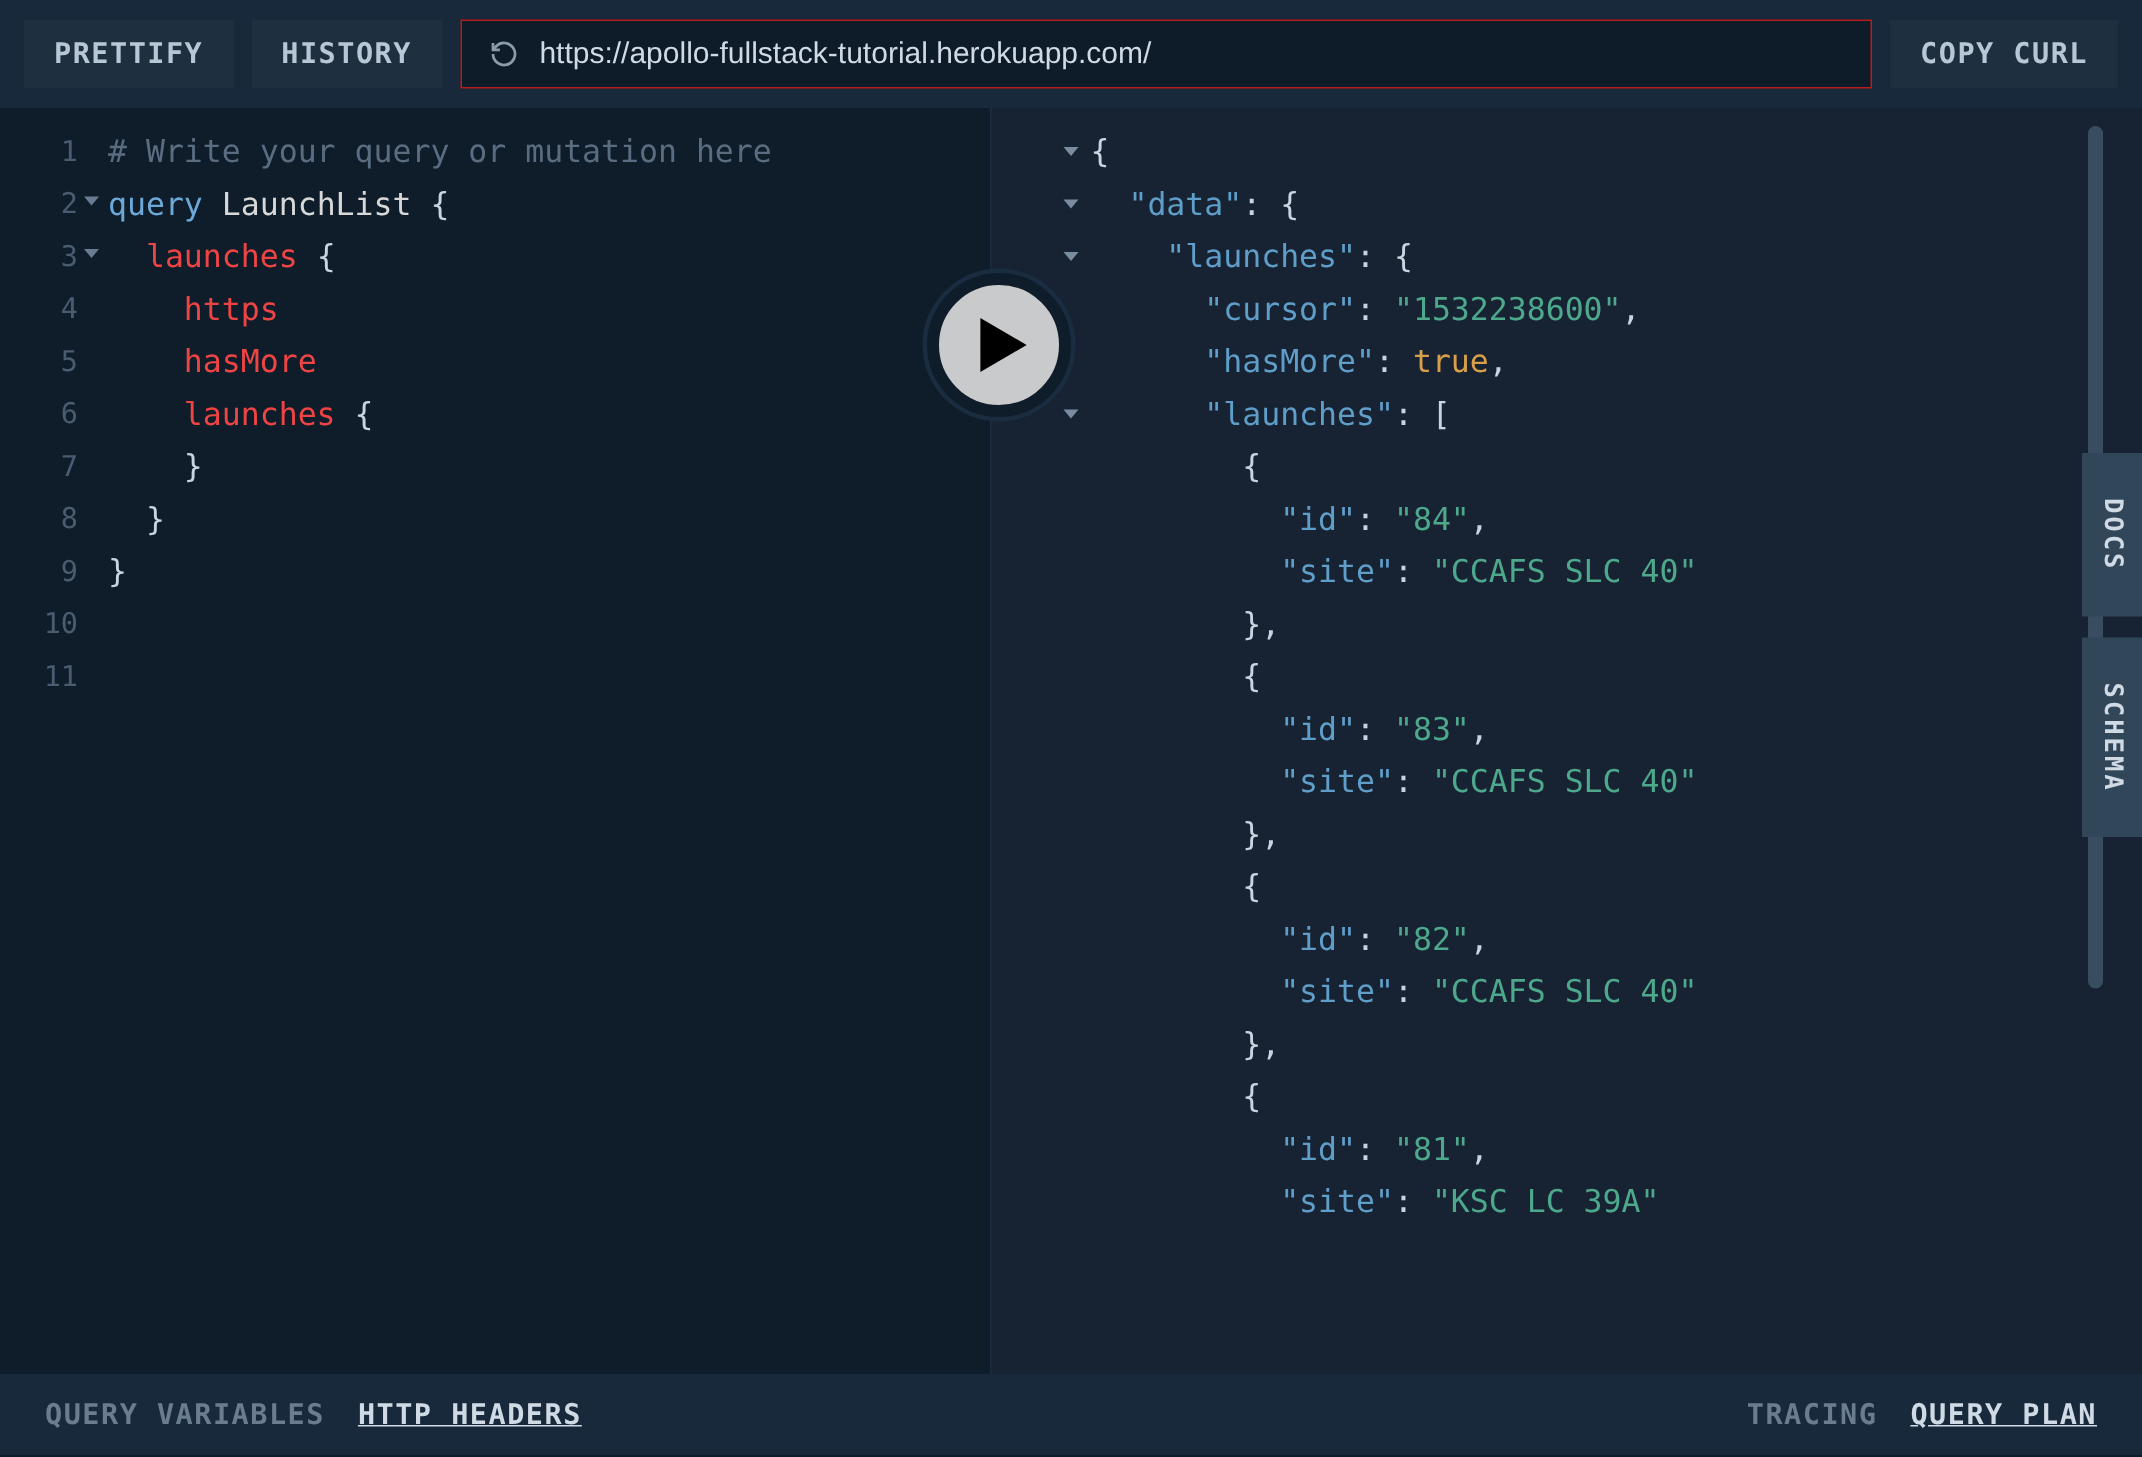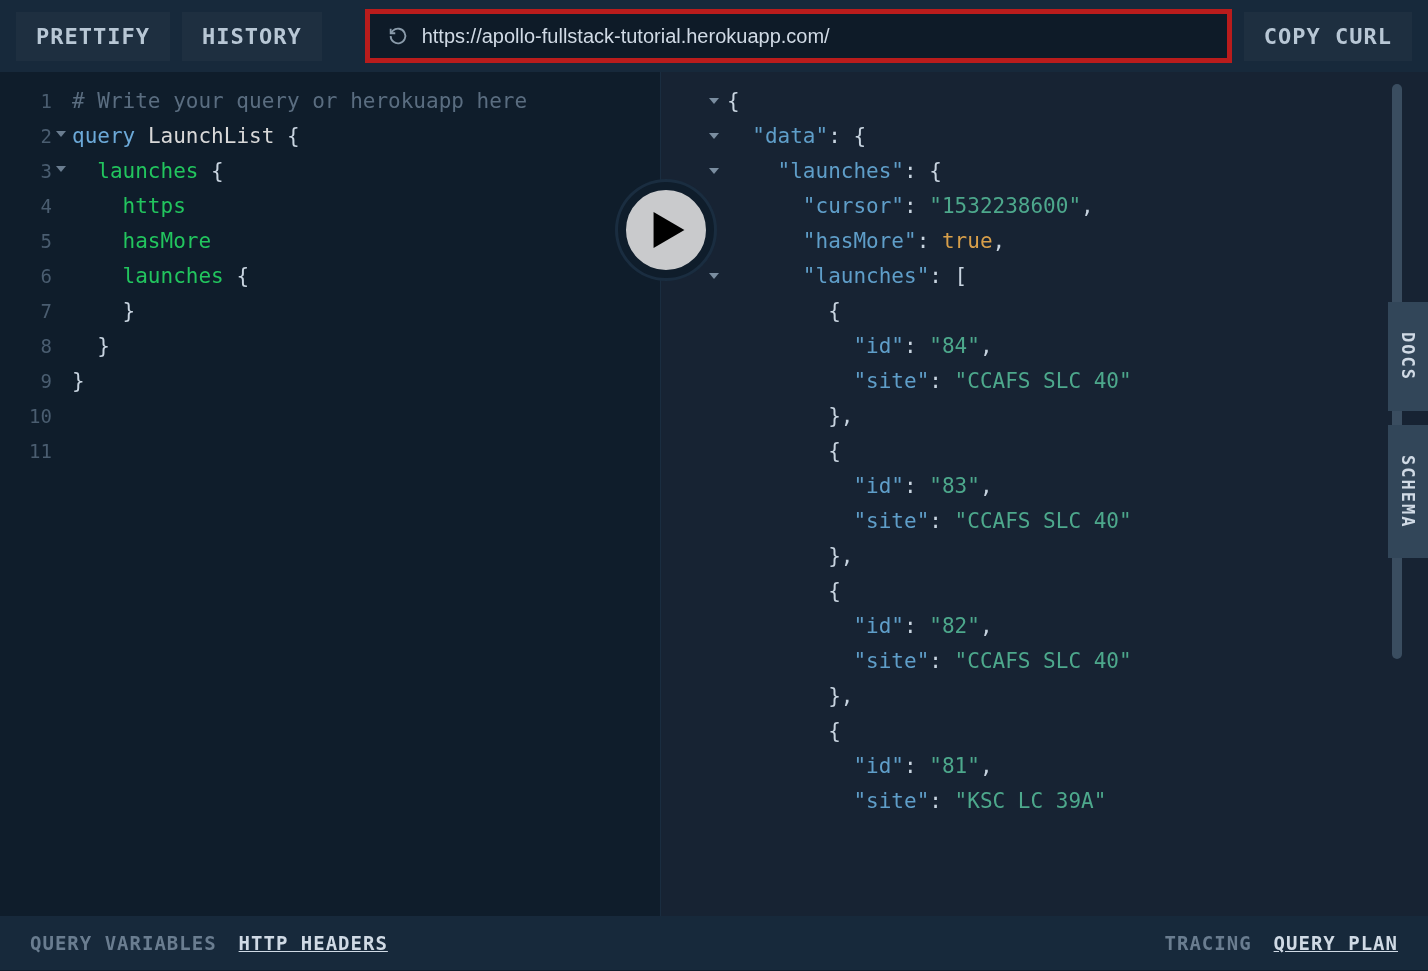--- a/index.html
+++ b/index.html
@@ -25,36 +25,35 @@
       gap: 12px;
       background: #17293b;
       height: 72px;
     }
     
     .btn {
       background: #1e2f40;
       color: #b8c7d5;
       border: none;
       padding: 12px 20px;
-      font-size: 22px;
+      font-size: 19px;
       font-weight: 600;
       letter-spacing: 1px;
       cursor: pointer;
       font-family: inherit;
     }
     
     .url-input-wrapper {
       flex: 1;
       display: flex;
       align-items: center;
       background: #0e1b28;
-      border: 5px solid #b91c1c;
+      border: 1px solid #b91c1c;
       padding: 10px 16px;
       gap: 12px;
-      margin-left: 31px;
     }
     
     .refresh-icon {
       width: 24px;
       height: 24px;
       display: flex;
       align-items: center;
       justify-content: center;
       cursor: pointer;
     }
@@ -125,21 +124,21 @@
     }
     
     .code-line {
       height: 35px;
       white-space: pre;
     }
     
     .tok-comment { color: #5a6d80; }
     .tok-keyword { color: #6ca9d8; margin-top: 44px; }
     .tok-def { color: #d8d8d8; }
-    .tok-field { color: #22c55e; text-align: center; }
+    .tok-field { color: #ef4444; text-align: center; }
     .tok-punct { color: #c8d4e0; }
     
     .play-button {
       position: absolute;
       left: 618px;
       top: 110px;
       width: 96px;
       height: 96px;
       border-radius: 50%;
       background: #c9cacc;
@@ -285,21 +284,21 @@
       <div class="gutter-line">4</div>
       <div class="gutter-line">5</div>
       <div class="gutter-line">6</div>
       <div class="gutter-line">7</div>
       <div class="gutter-line">8</div>
       <div class="gutter-line">9</div>
       <div class="gutter-line">10</div>
       <div class="gutter-line">11</div>
     </div>
     <div class="code-area">
-      <div class="code-line"><span class="tok-comment"># Write your query or herokuapp here</span></div>
+      <div class="code-line"><span class="tok-comment"># Write your query or mutation here</span></div>
       <div class="code-line"><span class="tok-keyword">query</span> <span class="tok-def">LaunchList</span> <span class="tok-punct">{</span></div>
       <div class="code-line">  <span class="tok-field">launches</span> <span class="tok-punct">{</span></div>
       <div class="code-line">    <span class="tok-field">https</span></div>
       <div class="code-line">    <span class="tok-field">hasMore</span></div>
       <div class="code-line">    <span class="tok-field">launches</span> <span class="tok-punct">{</span></div>
       <div class="code-line">    <span class="tok-punct">}</span></div>
       <div class="code-line">  <span class="tok-punct">}</span></div>
       <div class="code-line"><span class="tok-punct">}</span></div>
     </div>
   </div>

